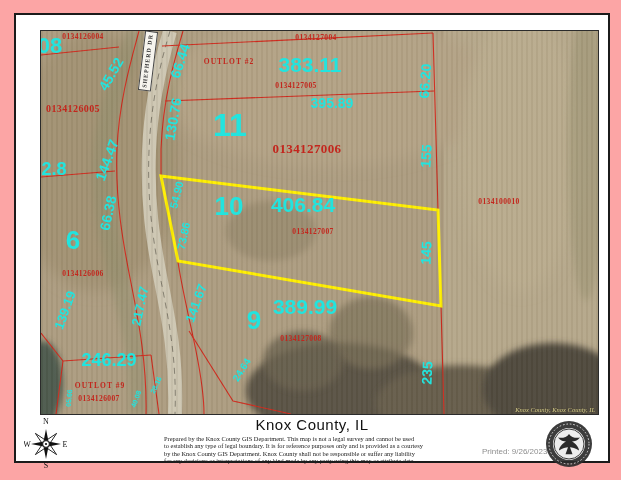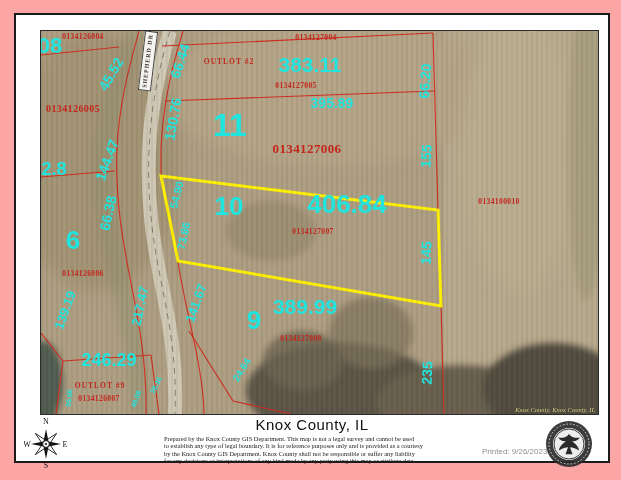--- a/index.html
+++ b/index.html
@@ -95,21 +95,21 @@
 
       <div class="labels">
         <div class="roadlabel">SHEPHERD DR</div>
       <span class="map-label cyan" style="left: 9px; top: 15px; font-size: 22px;">08</span>
           <span class="map-label cyan" style="left: 189px; top: 94px; font-size: 32px;">11</span>
           <span class="map-label cyan" style="left: 188px; top: 175px; font-size: 26px;">10</span>
           <span class="map-label cyan" style="left: 32px; top: 209px; font-size: 26px;">6</span>
           <span class="map-label cyan" style="left: 213px; top: 289px; font-size: 26px;">9</span>
           <span class="map-label cyan" style="left: 269px; top: 33px; font-size: 21px; text-align: center;">383.11</span>
           <span class="map-label cyan" style="left: 256px; top: 72px; font-size: 14px; margin-left: 35px;">395.89</span>
-          <span class="map-label cyan" style="left: 262px; top: 173px; font-size: 26px; margin-left: 44px;">406.84</span>
+          <span class="map-label cyan" style="left: 262px; top: 173px; font-size: 21px;">406.84</span>
           <span class="map-label cyan" style="left: 264px; top: 262px; font-size: 21px; margin-top: 13px;">389.99</span>
           <span class="map-label cyan" style="left: 68px; top: 329px; font-size: 18px;">246.29</span>
           <span class="map-label cyan" style="left: 8px; top: 138px; font-size: 18px;">02.8</span>
           <span class="map-label cyan" style="left: 139px; top: 30px; font-size: 14px; transform: translate(-50%, -50%) rotate(-72deg);">66.44</span>
           <span class="map-label cyan" style="left: 70px; top: 43px; font-size: 14px; transform: translate(-50%, -50%) rotate(-60deg);">45.52</span>
           <span class="map-label cyan" style="left: 132px; top: 88px; font-size: 14px; transform: translate(-50%, -50%) rotate(-80deg);">130.76</span>
           <span class="map-label cyan" style="left: 66px; top: 129px; font-size: 14px; transform: translate(-50%, -50%) rotate(-70deg);">144.47</span>
           <span class="map-label cyan" style="left: 384px; top: 50px; font-size: 14px; transform: translate(-50%, -50%) rotate(-86deg);">66.20</span>
           <span class="map-label cyan" style="left: 385px; top: 125px; font-size: 14px; transform: translate(-50%, -50%) rotate(-86deg);">155</span>
           <span class="map-label cyan" style="left: 67px; top: 182px; font-size: 14px; transform: translate(-50%, -50%) rotate(-78deg);">66.38</span>

